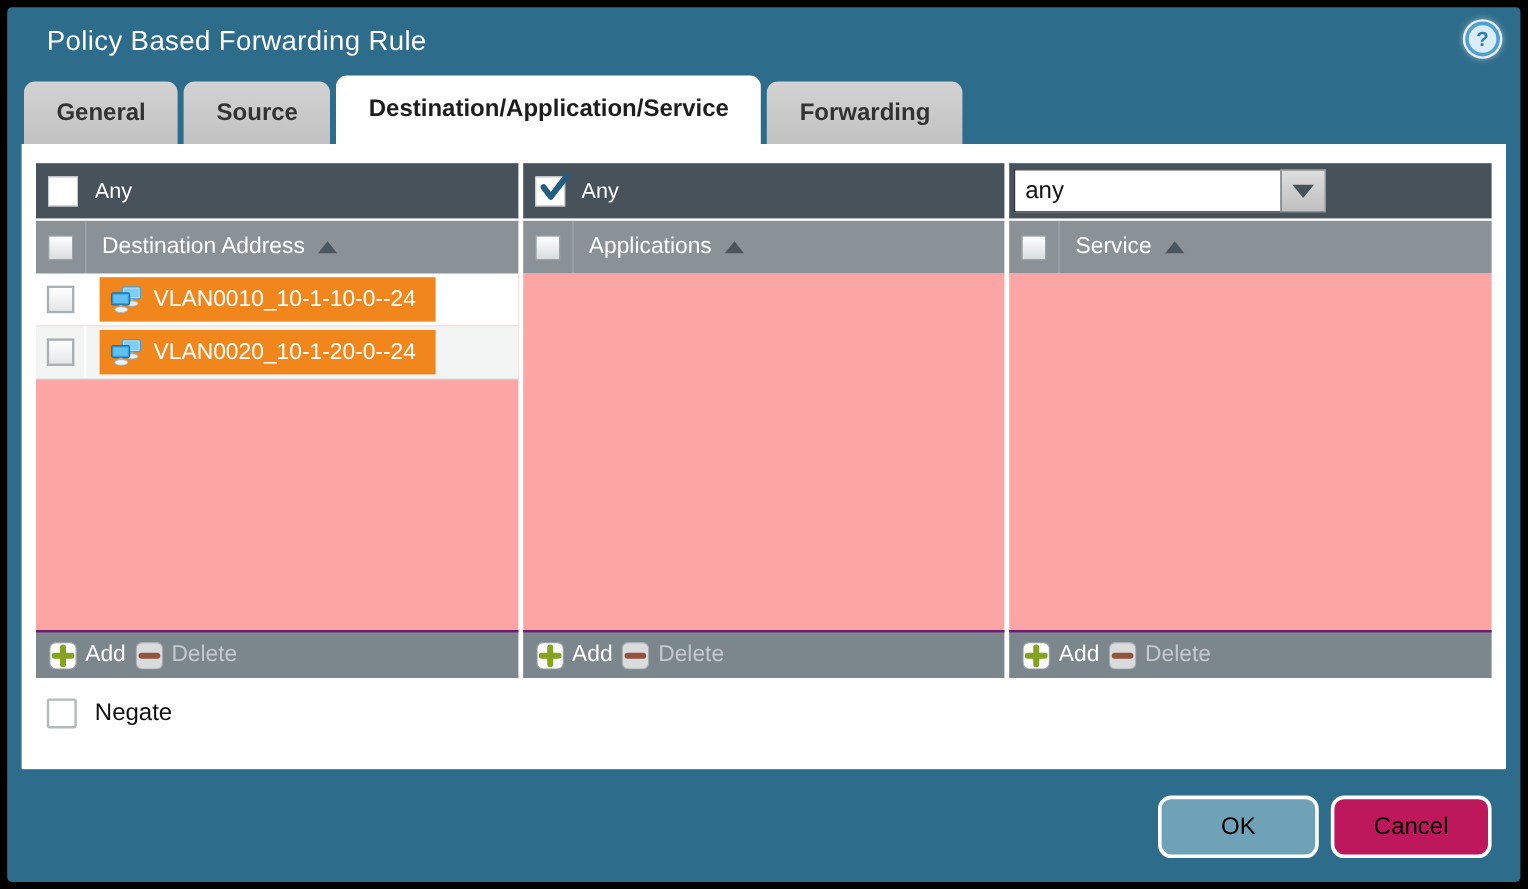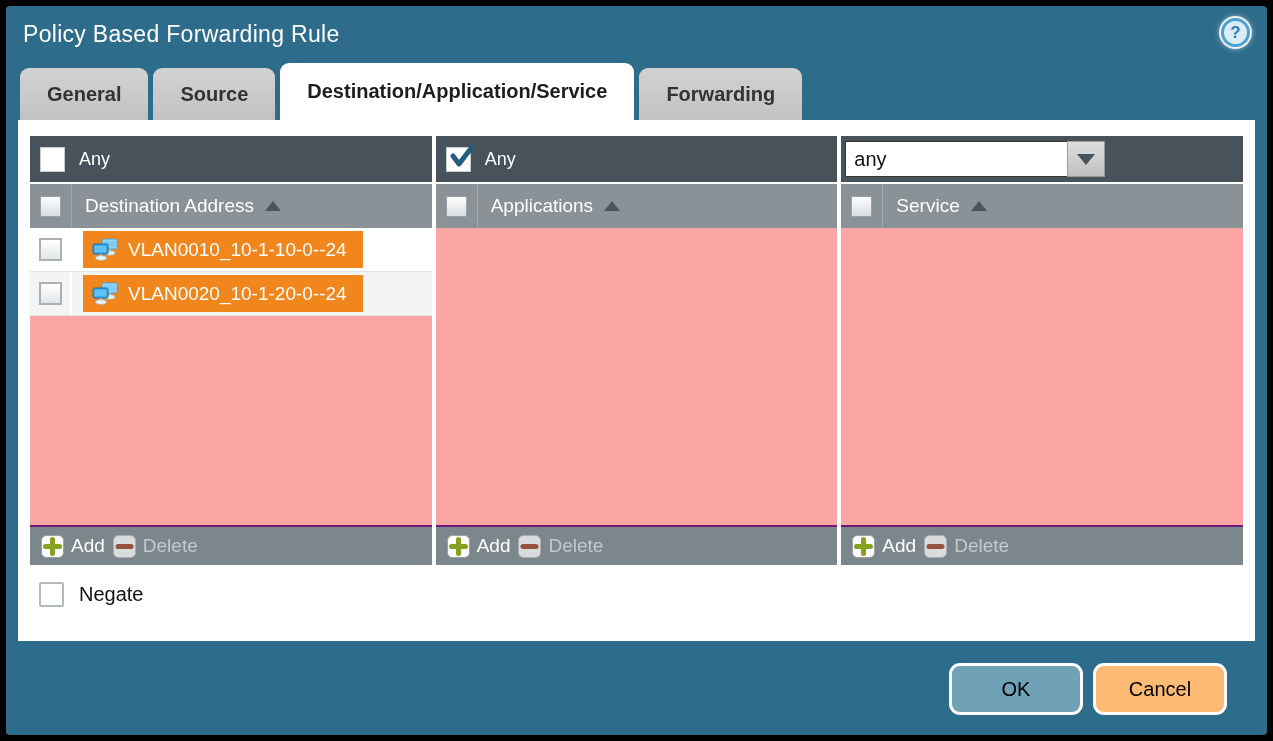--- a/index.html
+++ b/index.html
@@ -4,21 +4,21 @@
 <style>
   * { margin:0; padding:0; box-sizing:border-box; }
   html,body { width:1273px; height:741px; }
   body { font-family:"Liberation Sans","DejaVu Sans",sans-serif; background:#000; }
 
   .stage { position:relative; width:1273px; height:741px; background:#010101; }
   .dialog { position:absolute; left:6px; top:6px; width:1261px; height:729px;
             background:#2E6C8B; border-radius:4px; overflow:hidden; }
 
   
-  .titlebar { position:relative; height:56px; display:flex; align-items:center; padding-left:17px; }
+  .titlebar { position:relative; height:56px; display:flex; align-items:center; padding-left:17px;margin-left:16px; }
   .title { color:#fff; font-size:23px; font-weight:400; letter-spacing:.3px; }
   .help { position:absolute; right:17px; top:12px; width:29px; height:29px; border-radius:50%;
           background:#d9ecf8; border:3px solid #4f9fd0; color:#2e7db3; font-weight:bold; font-size:17px;
           display:flex; align-items:center; justify-content:center;
           box-shadow:0 0 0 2px rgba(255,255,255,.85), 0 0 7px rgba(255,255,255,.9); cursor:pointer; }
 
   
   .tabs { position:relative; height:58px; padding-left:14px; display:flex; align-items:flex-end; gap:5px; }
   .tab { background:linear-gradient(#d2d2d2,#c2c2c2); color:#333; font-size:20px; height:52px;
          line-height:52px; padding:0 27px; border-radius:9px 9px 0 0; cursor:pointer; white-space:nowrap;font-weight:bold; }
@@ -68,26 +68,26 @@
             display:flex; align-items:center; justify-content:center; cursor:pointer; }
   .dd-arrow { width:0; height:0; border-left:9px solid transparent; border-right:9px solid transparent;
               border-top:11px solid #47525A; }
 
   
   .negate { display:flex; align-items:center; gap:15px; margin:17px 0 0 21px; }
   .negate .cb-neg { width:25px; height:25px; background:#fff; border:2px solid #b4b9bc; border-radius:2px; cursor:pointer; }
   .negate .lbl { color:#111; font-size:20px; }
 
   
-  .dlg-foot { position:absolute; right:40px; bottom:20px; display:flex; gap:10px; }
+  .dlg-foot { position:absolute; right:24px; bottom:20px; display:flex; gap:10px; }
   .btn { width:134px; height:52px; border-radius:11px; border:3px solid #fff; font-size:20px;
          color:#000; display:flex; align-items:center; justify-content:center; cursor:pointer;
          font-family:inherit; }
   .btn-ok { background:#6FA2B6; }
-  .btn-cancel { background:#fdba74; }
+  .btn-cancel { background:#be185d; }
 </style>
 </head>
 <body>
 
 <div class="stage">
   <div class="dialog">
 
     <div class="titlebar">
       <span class="title">Policy Based Forwarding Rule</span>
       <span class="help">?</span>

